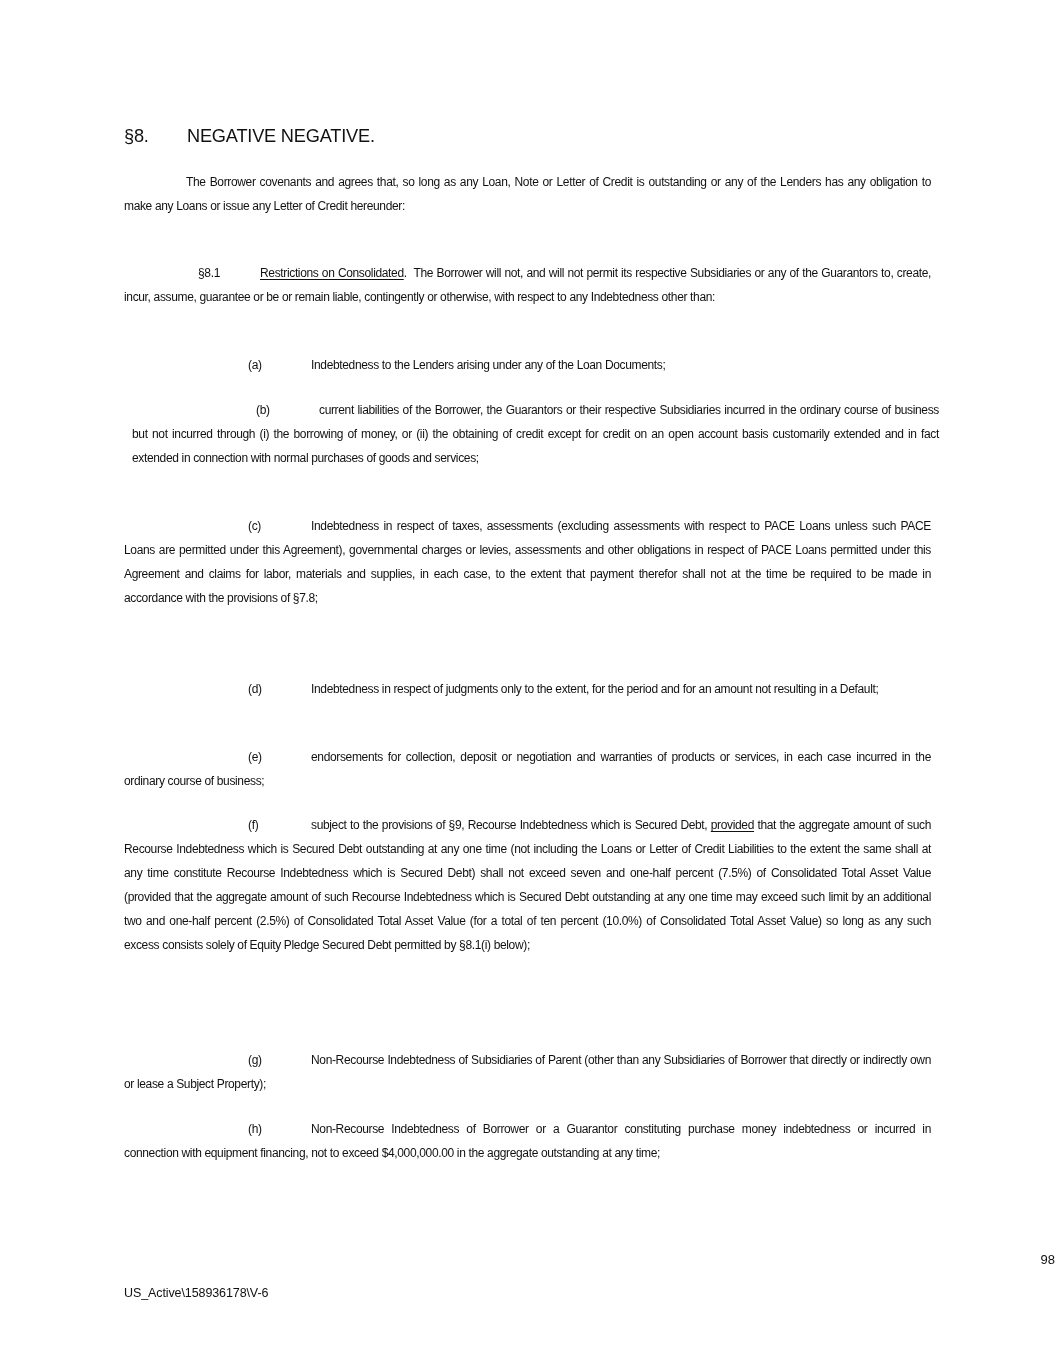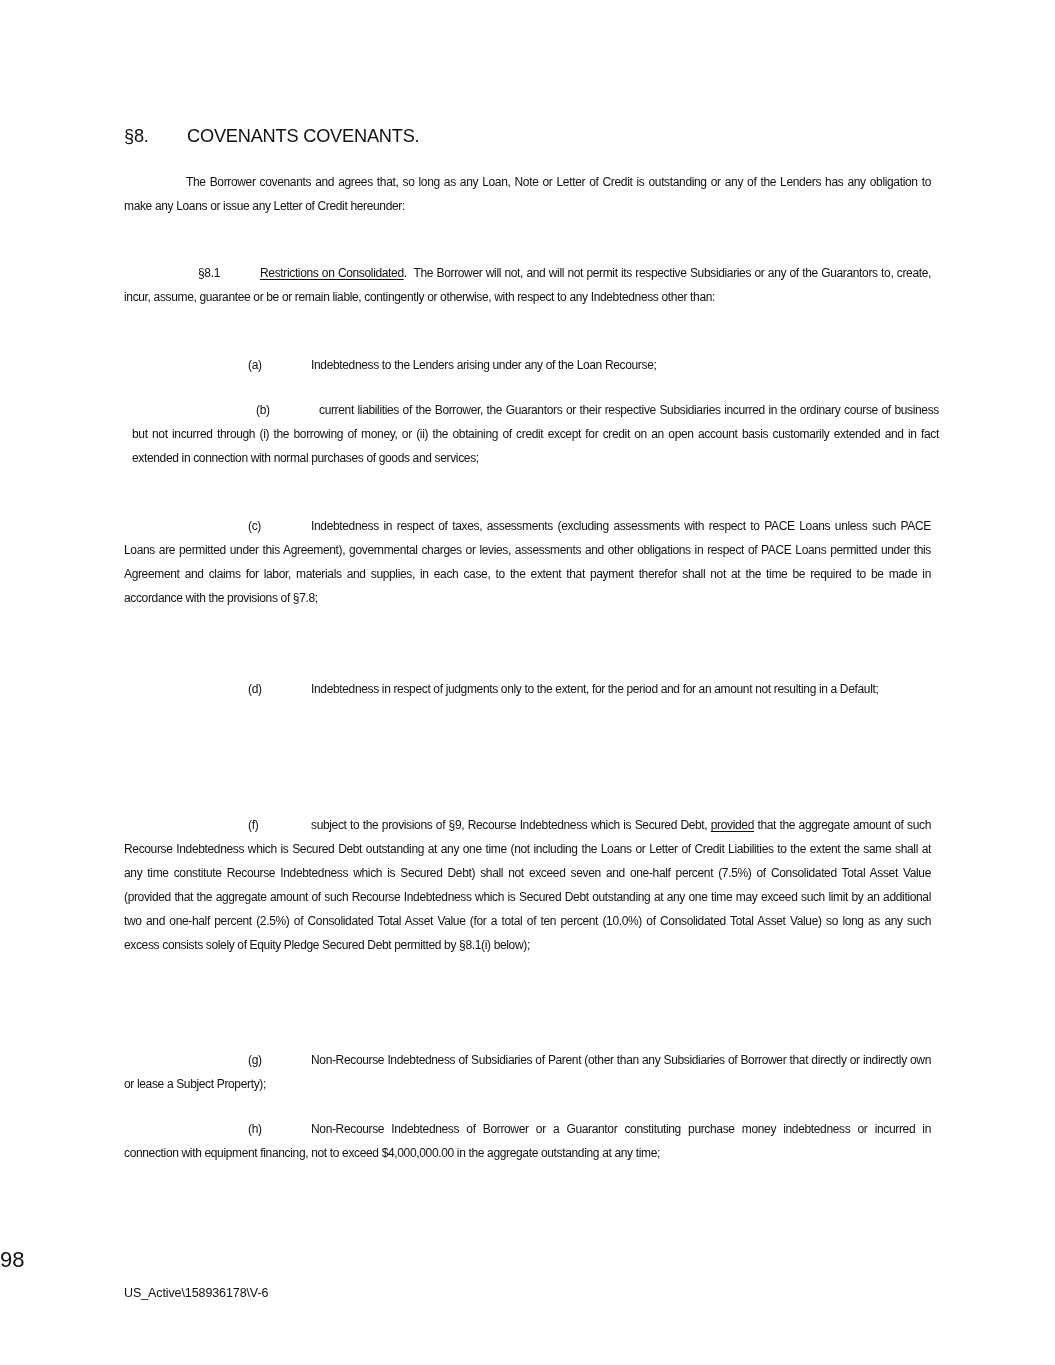--- a/index.html
+++ b/index.html
@@ -43,66 +43,69 @@
     .indent1 { display: inline-block; width: 62px; }
     .indent2 { display: inline-block; width: 124px; }
     .label-8-1 { display: inline-block; width: 62px; margin-left: 12px; }
     .item-label { display: inline-block; width: 63px; }
     .u { text-decoration: underline; text-underline-offset: 2px; }
     .page-number {
       position: absolute;
       top: 1248px;
       left: 0;
       width: 1055px;
-      text-align: left;
-      font-size: 22px;
+      text-align: right;
+      font-size: 13px;
       line-height: 24px;
     }
     .footer-id {
       position: absolute;
       left: 124px;
       top: 1285px;
       font-size: 12.5px;
       line-height: 16px;
       letter-spacing: -0.1px;
     }
   </style>
 </head>
 <body>
 
 <div class="page">
 
   <div class="heading">
-    <span class="num">§8.</span><span>COVENANTS COVENANTS.</span>
+    <span class="num">§8.</span><span>NEGATIVE NEGATIVE.</span>
   </div>
 
   <div class="block" style="top:170px;">
     <span class="indent1"></span><span>The Borrower covenants and agrees that, so long as any Loan, Note or Letter of Credit is outstanding or any of the Lenders has any obligation to make any Loans or issue any Letter of Credit hereunder:</span>
   </div>
 
   <div class="block" style="top:261px;">
     <span class="indent1"></span><span class="label-8-1">§8.1</span><span class="u">Restrictions on Consolidated</span><span>.</span>&nbsp;&nbsp;<span>The Borrower will not, and will not permit its respective Subsidiaries or any of the Guarantors to, create, incur, assume, guarantee or be or remain liable, contingently or otherwise, with respect to any Indebtedness other than:</span>
   </div>
 
   <div class="block" style="top:353px;">
-    <span class="indent2"></span><span class="item-label">(a)</span><span>Indebtedness to the Lenders arising under any of the Loan Recourse;</span>
+    <span class="indent2"></span><span class="item-label">(a)</span><span>Indebtedness to the Lenders arising under any of the Loan Documents;</span>
   </div>
 
   <div class="block" style="top:398px;margin-left:8px;">
     <span class="indent2"></span><span class="item-label">(b)</span><span>current liabilities of the Borrower, the Guarantors or their respective Subsidiaries incurred in the ordinary course of business but not incurred through (i) the borrowing of money, or (ii) the obtaining of credit except for credit on an open account basis customarily extended and in fact extended in connection with normal purchases of goods and services;</span>
   </div>
 
   <div class="block" style="top:514px;">
     <span class="indent2"></span><span class="item-label">(c)</span><span>Indebtedness in respect of taxes, assessments (excluding assessments with respect to PACE Loans unless such PACE Loans are permitted under this Agreement), governmental charges or levies, assessments and other obligations in respect of PACE Loans permitted under this Agreement and claims for labor, materials and supplies, in each case, to the extent that payment therefor shall not at the time be required to be made in accordance with the provisions of §7.8;</span>
   </div>
 
   <div class="block" style="top:677px;">
     <span class="indent2"></span><span class="item-label">(d)</span><span>Indebtedness in respect of judgments only to the extent, for the period and for an amount not resulting in a Default;</span>
   </div>
 
+  <div class="block" style="top:745px;">
+    <span class="indent2"></span><span class="item-label">(e)</span><span>endorsements for collection, deposit or negotiation and warranties of products or services, in each case incurred in the ordinary course of business;</span>
+  </div>
 
   <div class="block" style="top:813px;">
     <span class="indent2"></span><span class="item-label">(f)</span><span>subject to the provisions of §9, Recourse Indebtedness which is Secured Debt, </span><span class="u">provided</span><span> that the aggregate amount of such Recourse Indebtedness which is Secured Debt outstanding at any one time (not including the Loans or Letter of Credit Liabilities to the extent the same shall at any time constitute Recourse Indebtedness which is Secured Debt) shall not exceed seven and one-half percent (7.5%) of Consolidated Total Asset Value (provided that the aggregate amount of such Recourse Indebtedness which is Secured Debt outstanding at any one time may exceed such limit by an additional two and one-half percent (2.5%) of Consolidated Total Asset Value (for a total of ten percent (10.0%) of Consolidated Total Asset Value) so long as any such excess consists solely of Equity Pledge Secured Debt permitted by §8.1(i) below);</span>
   </div>
 
   <div class="block" style="top:1048px;">
     <span class="indent2"></span><span class="item-label">(g)</span><span>Non-Recourse Indebtedness of Subsidiaries of Parent (other than any Subsidiaries of Borrower that directly or indirectly own or lease a Subject Property);</span>
   </div>
 
   <div class="block" style="top:1117px;">

